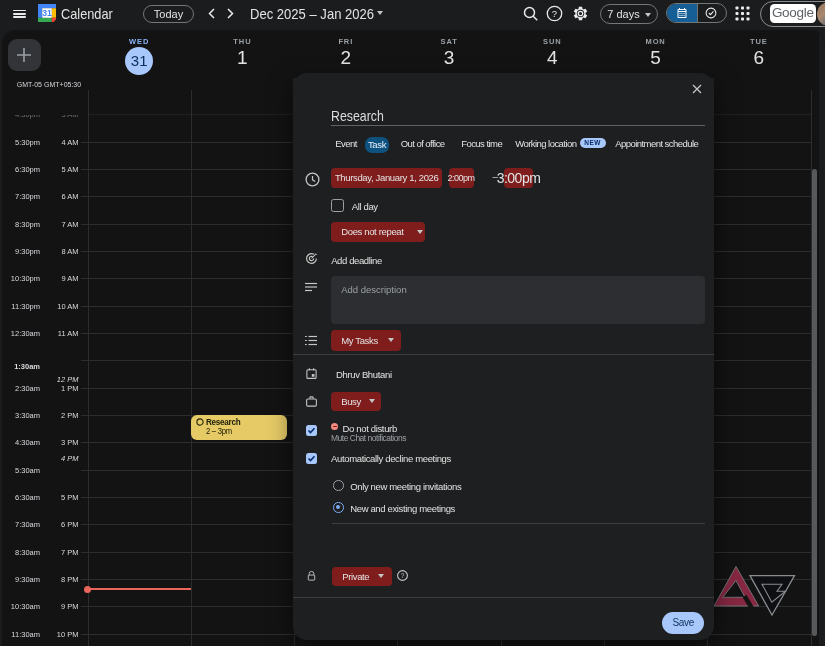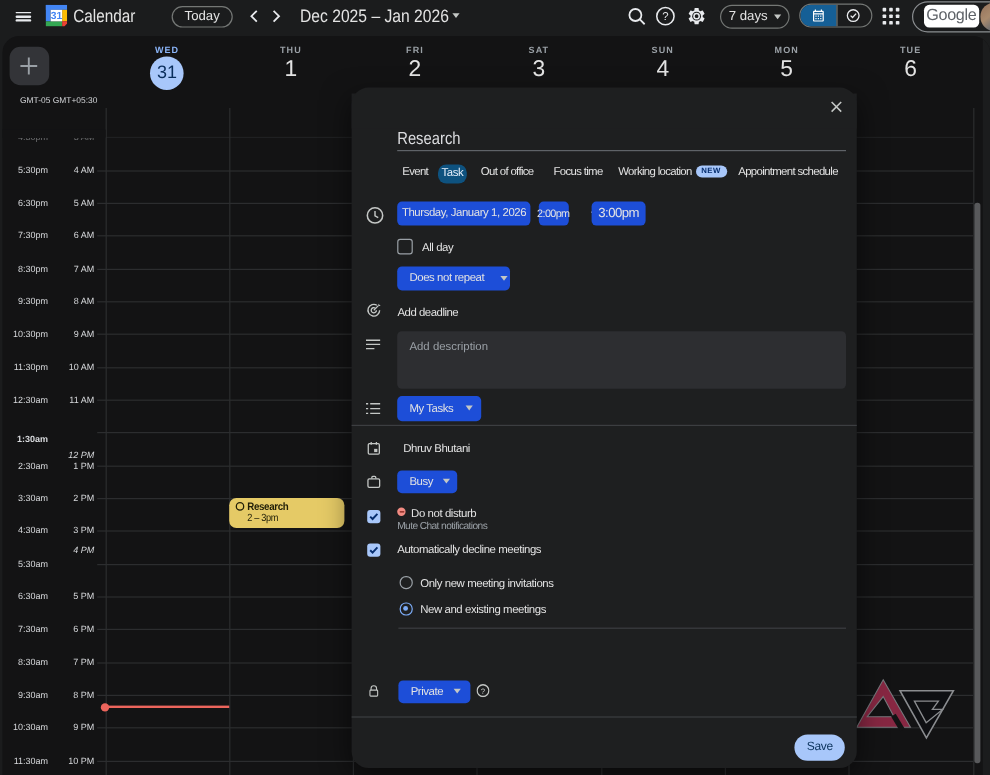--- a/index.html
+++ b/index.html
@@ -38,21 +38,21 @@
   #evt { position:absolute; left:188.5px; top:384.7px; width:96.5px; height:25.6px; background:#e5ca66; border-radius:6px; color:#27240d; }
   #evt .t1 { position:absolute; left:15px; top:2.5px; font-size:9px; font-weight:bold; letter-spacing:-0.3px; color:#222009; transform:scaleX(0.9); transform-origin:left top; }
   #evt .t2 { position:absolute; left:15px; top:11.8px; font-size:8.7px; letter-spacing:-0.3px; color:#222009; transform:scaleX(0.88); transform-origin:left top; }
   
   #nowline { position:absolute; left:85.3px; top:558.3px; width:103.5px; height:2px; background:#ec655c; }
   #nowdot { position:absolute; left:81.5px; top:555.6px; width:7.5px; height:7.5px; border-radius:50%; background:#ec655c; }
   
   #dlg { position:absolute; left:293px; top:77.5px; width:420.6px; height:562.4px; background:#1e1f20; border-radius:0 0 14px 14px; box-shadow:0 6px 24px rgba(0,0,0,0.55); z-index:10; }
   #dlg::before { content:""; position:absolute; left:0; right:0; top:-4.2px; height:34px; background:#1e1f20; border-radius:14px 14px 0 0; }
   #dlg .row-text { font-size:9.5px; letter-spacing:-0.35px; color:#e3e3e3; }
-  .chip { position:absolute; background:#1d4ed8; border-radius:4px; color:#e3e3e3; font-size:9.5px; letter-spacing:-0.35px; display:flex; align-items:center; justify-content:center; white-space:nowrap; }
+  .chip { position:absolute; background:#7f1d1d; border-radius:4px; color:#e3e3e3; font-size:9.5px; letter-spacing:-0.35px; display:flex; align-items:center; justify-content:center; white-space:nowrap; }
   .icon { position:absolute; }
   #title { position:absolute; left:38.2px; top:30.5px; font-size:14.5px; color:#dcdde0; transform:scaleX(0.85); transform-origin:left center; }
   #underline { position:absolute; left:38.2px; top:47.5px; width:374px; height:1px; background:#5f6368; }
   .tab { position:absolute; top:60.5px; font-size:9.5px; letter-spacing:-0.55px; color:#e3e3e3; white-space:nowrap; }
   #tabtask { position:absolute; left:71.8px; top:59px; width:24.5px; height:16.8px; background:#0e527f; border-radius:7px; color:#e8f1fc; font-size:9.5px; letter-spacing:-0.3px; text-align:center; line-height:16px; }
   #newbadge { position:absolute; left:286.5px; top:60.2px; width:26px; height:10.5px; background:#a8c7fa; border-radius:5.5px; color:#062e6f; font-size:6.5px; font-weight:bold; letter-spacing:0.4px; text-align:center; line-height:10.5px; }
   #closex { position:absolute; left:394px; top:1px; width:20px; height:20px; }
   .ckbox { position:absolute; width:11px; height:11px; background:#a8c7fa; border-radius:2.5px; }
   .ckbox svg { position:absolute; left:0; top:0; }
   .radio { position:absolute; width:10.5px; height:10.5px; border-radius:50%; }
@@ -271,21 +271,21 @@
     <div id="newbadge">NEW</div>
     <div class="tab" style="left:322.2px">Appointment schedule</div>
 
     <svg class="icon" style="left:11.5px;top:94px" width="15" height="15" viewBox="0 0 15 15">
       <circle cx="7.5" cy="7.5" r="6.4" stroke="#c4c7c5" stroke-width="1.3" fill="none"></circle>
       <path d="M7.5,3.9 V7.8 L10.2,9.4" stroke="#c4c7c5" stroke-width="1.2" fill="none"></path>
     </svg>
     <div class="chip" style="left:38.2px;top:90.3px;width:111px;height:20.2px">Thursday, January 1, 2026</div>
     <div class="chip" style="left:155.6px;top:90.3px;width:25px;height:20.2px;font-size:9px;letter-spacing:-0.5px">2:00pm</div>
     <div class="row-text abs" style="left:199.5px;top:93.5px;color:#e3e3e3">–</div>
-    <div class="chip" style="left:200px;top:90.3px;width:45px;height:20.2px;font-size:11px;letter-spacing:-0.5px">3:00pm</div>
+    <div class="chip" style="left:211px;top:90.3px;width:29px;height:20.2px;font-size:14px;letter-spacing:-0.5px">3:00pm</div>
 
     <div class="abs" style="left:38.2px;top:121.5px;width:12.5px;height:12.5px;border:1.6px solid #9aa0a6;border-radius:2.5px"></div>
     <div class="row-text abs" style="left:58.7px;top:123.5px">All day</div>
 
     <div class="chip" style="left:38.2px;top:144.3px;width:94px;height:20.2px;justify-content:flex-start;padding-left:10px">Does not repeat<span class="caret" style="margin-left:13px"></span></div>
 
     <svg class="icon" style="left:12.2px;top:174.5px" width="13" height="13" viewBox="0 0 24 24">
       <path fill="none" stroke="#c4c7c5" stroke-width="2.1" d="M21,12 a9,9 0 1,1 -4.2,-7.6"></path>
       <path fill="none" stroke="#c4c7c5" stroke-width="2.1" d="M16,12 a4,4 0 1,1 -1.8,-3.3"></path>
       <path fill="none" stroke="#c4c7c5" stroke-width="1.9" d="M12,12 L19,5"></path>

